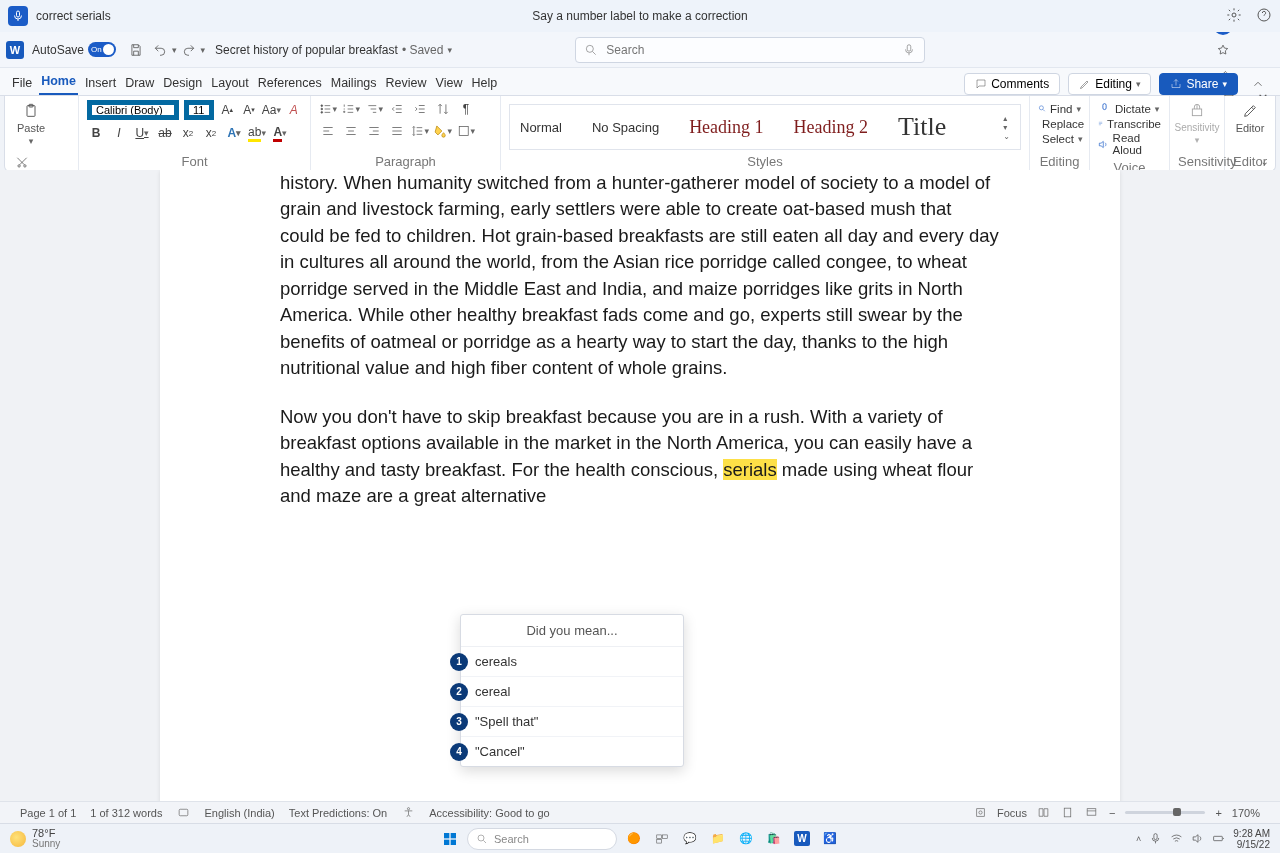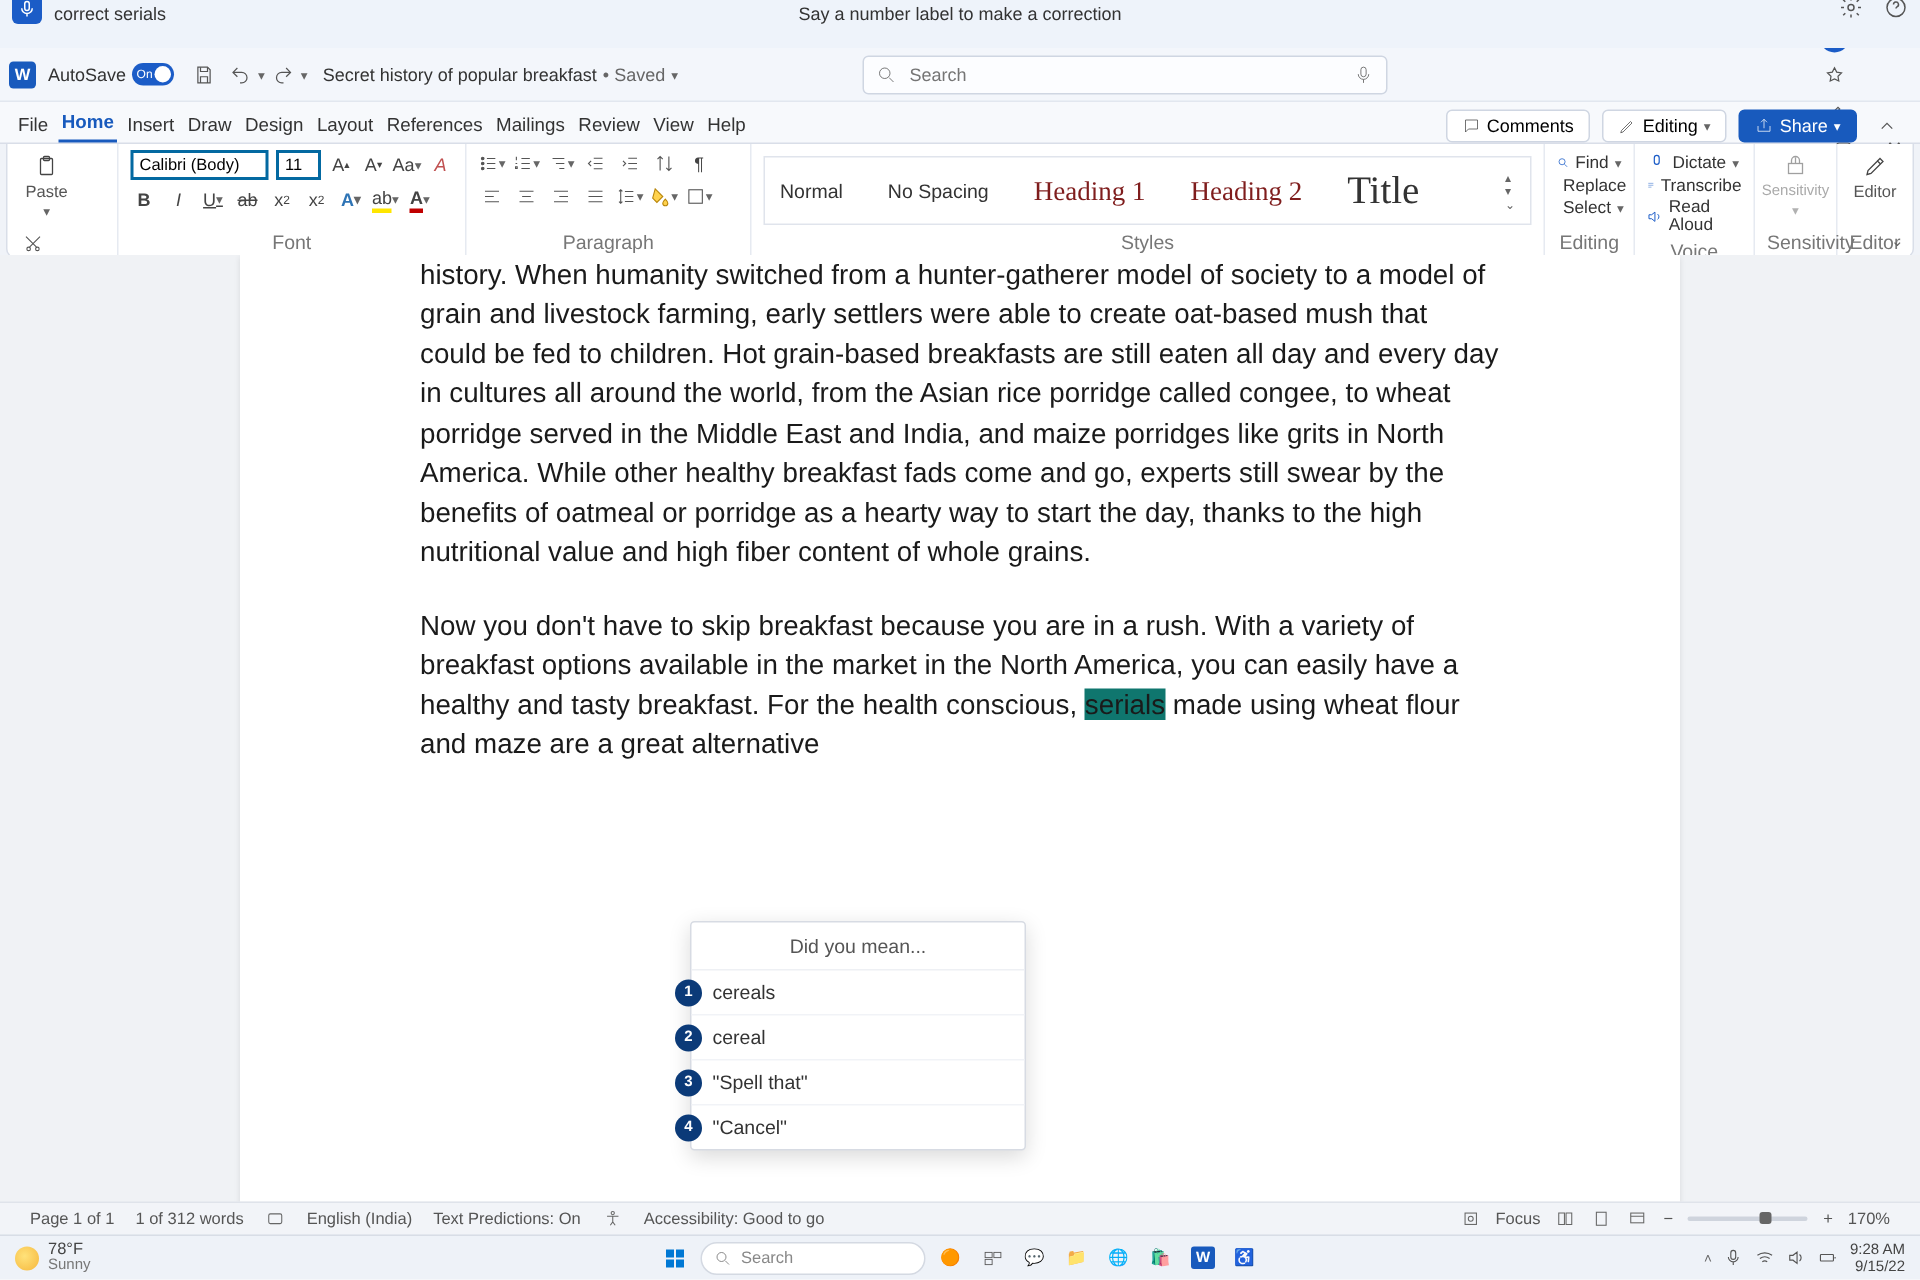--- a/index.html
+++ b/index.html
@@ -1,19 +1,19 @@
 <!DOCTYPE html>
 <html><head>
 <meta charset="utf-8">
 <style>
 * { margin: 0; padding: 0; box-sizing: border-box; font-family: "Segoe UI", Arial, sans-serif; }
 body { background: #f0f3f8; width: 1280px; height: 853px; overflow: hidden; position: relative; }
 
 
-.voice-bar { height: 30px; background: #eef3fa; display: flex; align-items: flex-end; padding: 16px 8px; font-size: 12px; color: #333; position: relative; }
+.voice-bar { height: 30px; background: #eef3fa; display: flex; align-items: center; padding: 16px 8px; font-size: 12px; color: #333; position: relative; }
 .voice-mic { width: 20px; height: 20px; background: #1b5cc7; border-radius: 4px; display: flex; align-items: center; justify-content: center; margin-right: 8px; }
 .voice-mic svg { width: 12px; height: 12px; fill: #fff; }
 .voice-center { position: absolute; left: 50%; transform: translateX(-50%); font-size: 12px; color: #333; }
 .voice-right { margin-left: auto; display: flex; gap: 14px; }
 .voice-right svg { width: 16px; height: 16px; stroke: #555; fill: none; stroke-width: 1.5; }
 
 
 .title-bar { height: 36px; background: #f3f6fb; display: flex; align-items: center; padding: 0 6px; font-size: 12px; color: #333; border-bottom: 1px solid #e2e7ef; }
 .app-icon { width: 18px; height: 18px; background: #185abd; border-radius: 3px; color: #fff; font-weight: bold; font-size: 11px; display: flex; align-items: center; justify-content: center; margin-right: 8px; }
 .autosave { display: flex; align-items: center; gap: 4px; margin-right: 8px; }
@@ -42,38 +42,38 @@
 .pill svg{width:12px;height:12px;}
 
 
 .ribbon { height: 76px; background: #fff; border: 1px solid #d9dee8; border-top:none; margin: 0 4px; border-radius: 0 0 6px 6px; display: flex; font-size: 11px; color: #555; position: relative; }
 .grp { border-right: 1px solid #e6eaf1; padding: 4px 8px 2px; display: flex; flex-direction: column; justify-content: space-between; }
 .grp-label { text-align: center; font-size: 13px; color: #777; padding-top: 2px; position:relative;}
 .grp-body { display: flex; gap: 6px; align-items: center; flex-wrap: wrap; }
 .rb-btn { display: flex; flex-direction: column; align-items: center; gap: 2px; padding: 2px 4px; }
 .rb-ic { width: 18px; height: 18px; display:flex; align-items:center; justify-content:center;}
 .rb-ic svg { width: 16px; height: 16px; stroke: #444; fill: none; stroke-width: 1.3; }
-.font-sel { height: 20px; border: 2px solid #0369a1; background: #fff; font-size: 11px; padding: 0 4px; }
+.font-sel { height: 20px; border: 5px solid #0369a1; background: #fff; font-size: 11px; padding: 0 4px; }
 .row { display: flex; gap: 5px; align-items: center; }
 .mini { width: 18px; height: 18px; display: flex; align-items: center; justify-content: center; font-size: 12px; color:#444;}
 .mini.b{font-weight:bold;} .mini.i{font-style:italic;} .mini.u{text-decoration:underline;}
 .mini svg{width:14px;height:14px;stroke:#555;fill:none;stroke-width:1.3;}
 .styles-box { flex: 1; border: 1px solid #e0e4ec; margin: 4px 0 2px; display: flex; align-items: center; padding: 0 10px; gap: 30px; overflow:hidden;}
 .style-item { font-size: 13px; color: #333; white-space:nowrap;}
 .style-h { color: #7f1d1d; font-size: 18px; font-family: "Segoe UI Light","Segoe UI"; }
 .style-title { font-size: 26px; color: #333; font-family: "Segoe UI Light","Segoe UI";}
 .edg { display:flex; flex-direction:column; gap:2px; padding:2px 0;}
 .edg-row{display:flex;align-items:center;gap:4px;font-size:11.5px;color:#333;}
 .edg-row svg{width:13px;height:13px;stroke:#1b5cc7;fill:none;stroke-width:1.5;}
 
 
 .doc-area { position: absolute; top: 170px; bottom: 30px; left: 0; right: 0; background: #f0f2f5; display: flex; justify-content: center; overflow: hidden; }
 .page { width: 960px; background: #fff; padding: 0 120px; box-shadow: 0 1px 4px rgba(0,0,0,0.1); font-size: 18.5px; line-height: 1.43; color: #1a1a1a; font-family: Calibri, "Segoe UI", sans-serif; }
 .page p { margin-bottom: 22px; }
-.hil { background: #0f766e; }
+.hil { background: #fde047; }
 
 
 .popup { position: absolute; left: 460px; top: 444px; width: 224px; background: #fff; border: 1px solid #d7dbe3; border-radius: 3px; box-shadow: 0 4px 14px rgba(0,0,0,0.15); font-size: 13px; }
 .popup-hdr { text-align: center; padding: 8px 0; color: #555; font-size: 13px; border-bottom: 1px solid #eef0f4; }
 .popup-item { padding: 7px 14px; border-bottom: 1px solid #f1f3f7; position: relative; color:#333;}
 .popup-item:last-child{border-bottom:none;}
 .badge { position: absolute; left: -11px; top: 50%; transform: translateY(-50%); width: 18px; height: 18px; border-radius: 50%; background: #0b3a78; color: #fff; font-size: 10px; display: flex; align-items: center; justify-content: center; font-weight: 600; } 
 .statusbar { position: absolute; left: 0; right: 0; bottom: 30px; height: 22px; background: #f2f4f8; border-top: 1px solid #dfe3ea; font-size: 11px; color: #555; display: flex; align-items: center; padding: 0 20px; gap: 14px; }
 .statusbar .sb-right { margin-left: auto; display: flex; align-items: center; gap: 10px; }
 .sb-ic{width:14px;height:14px;display:flex;align-items:center;justify-content:center;}

